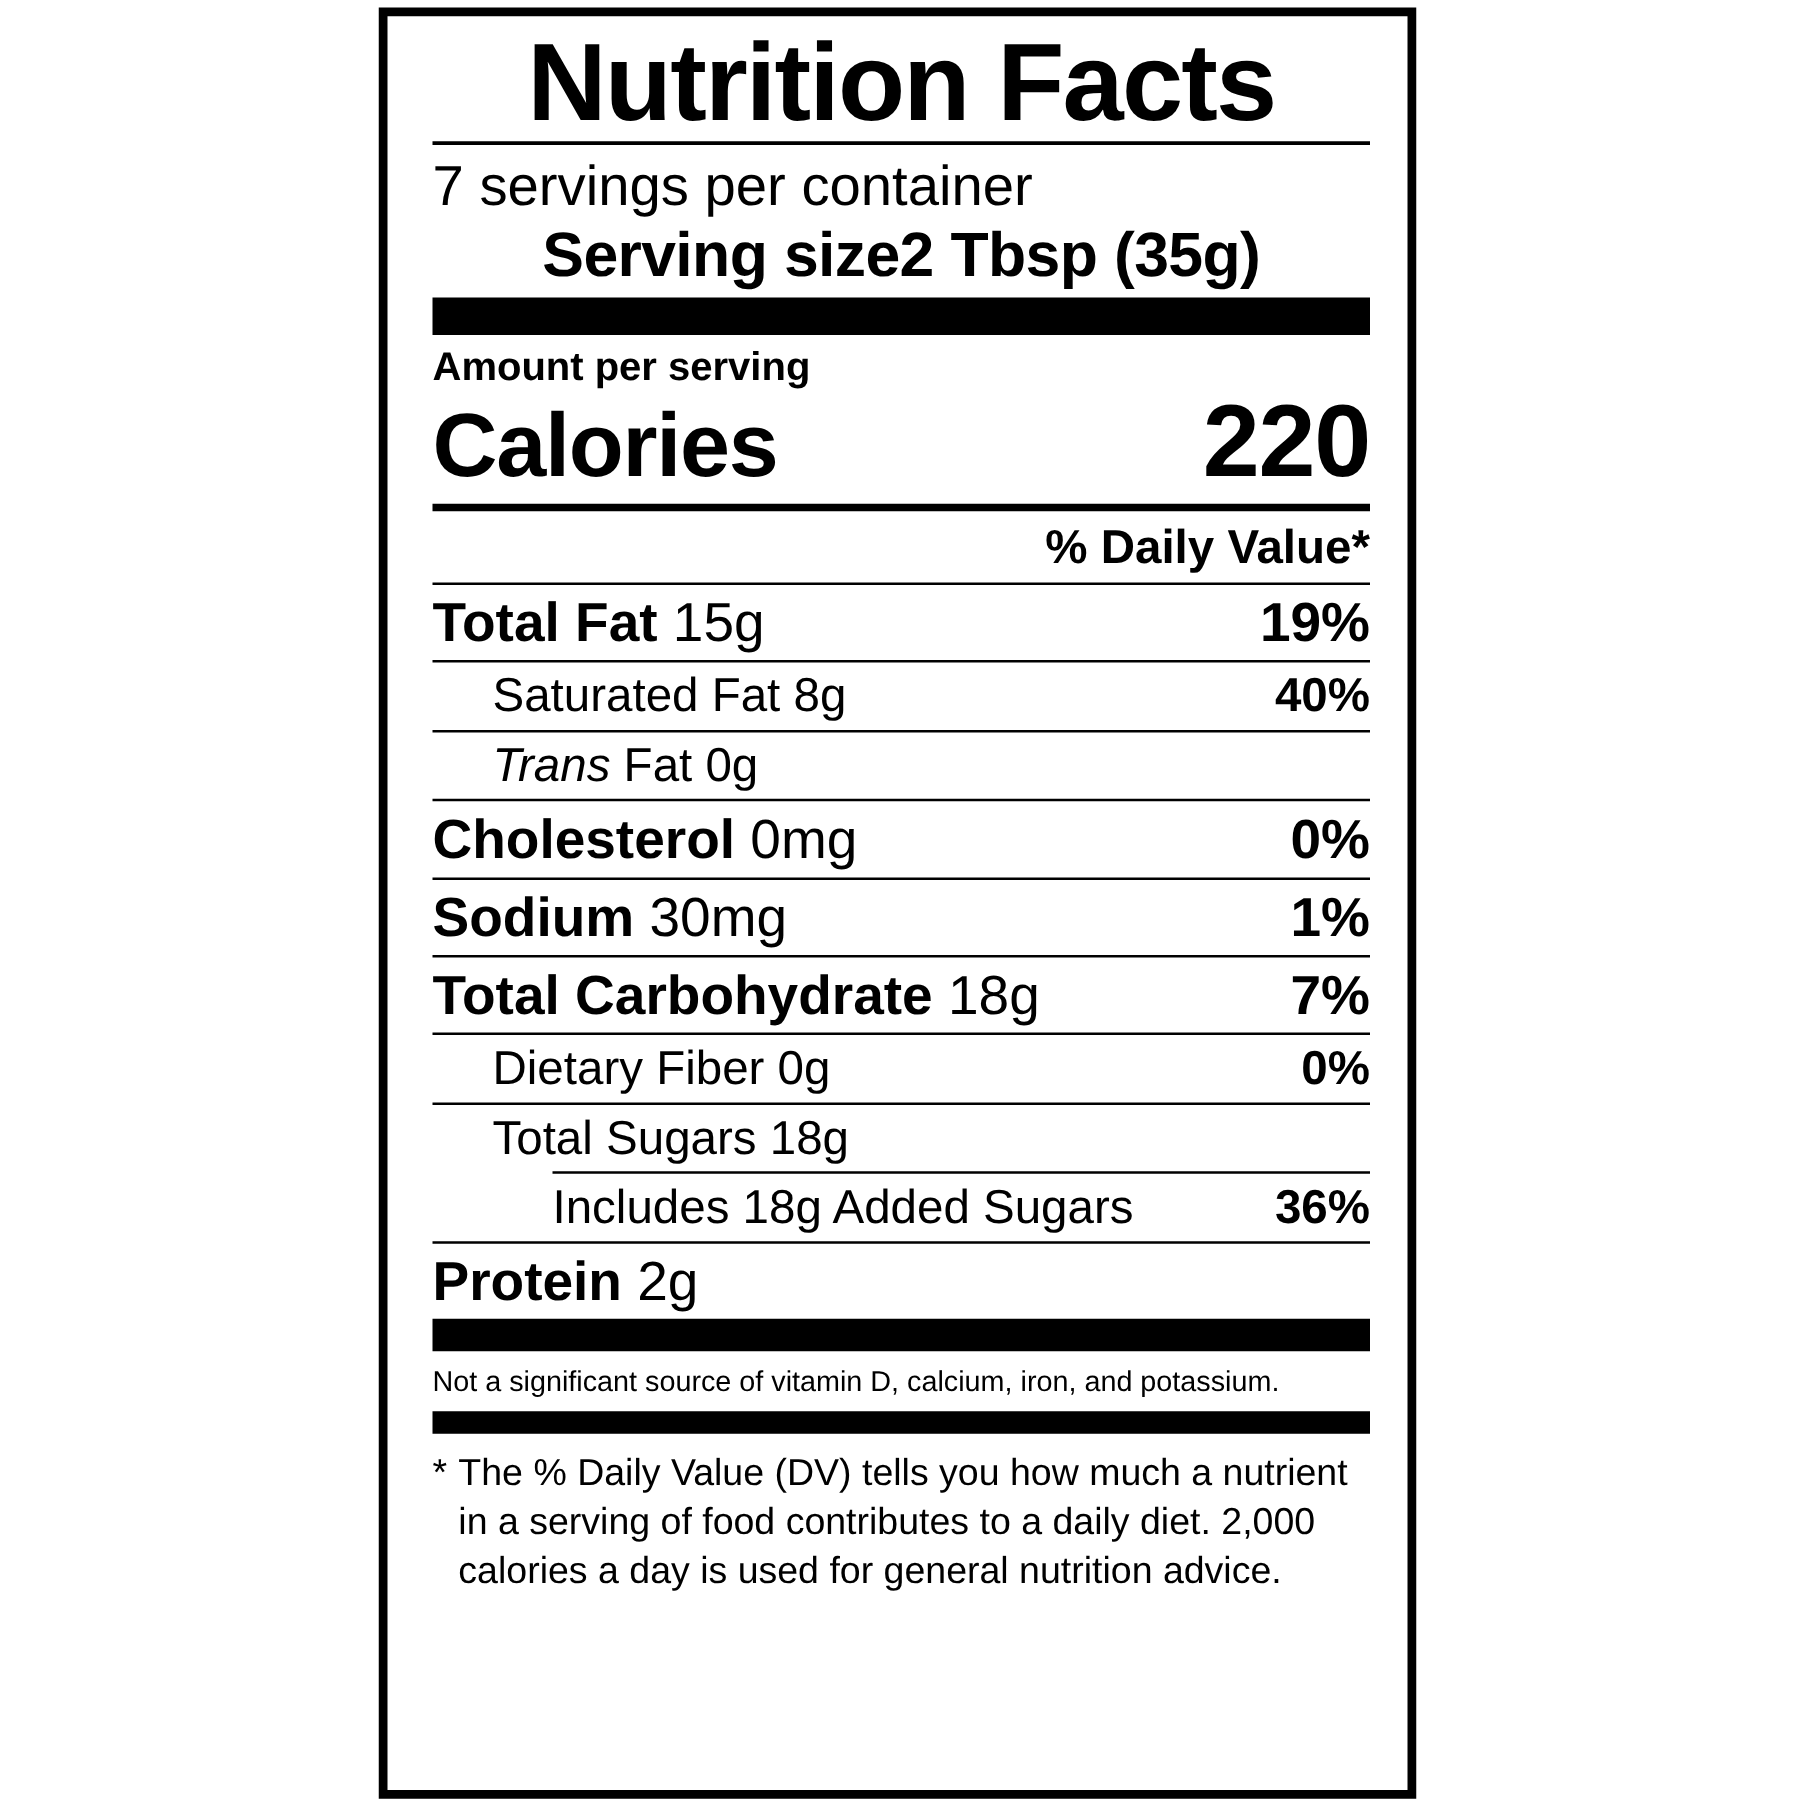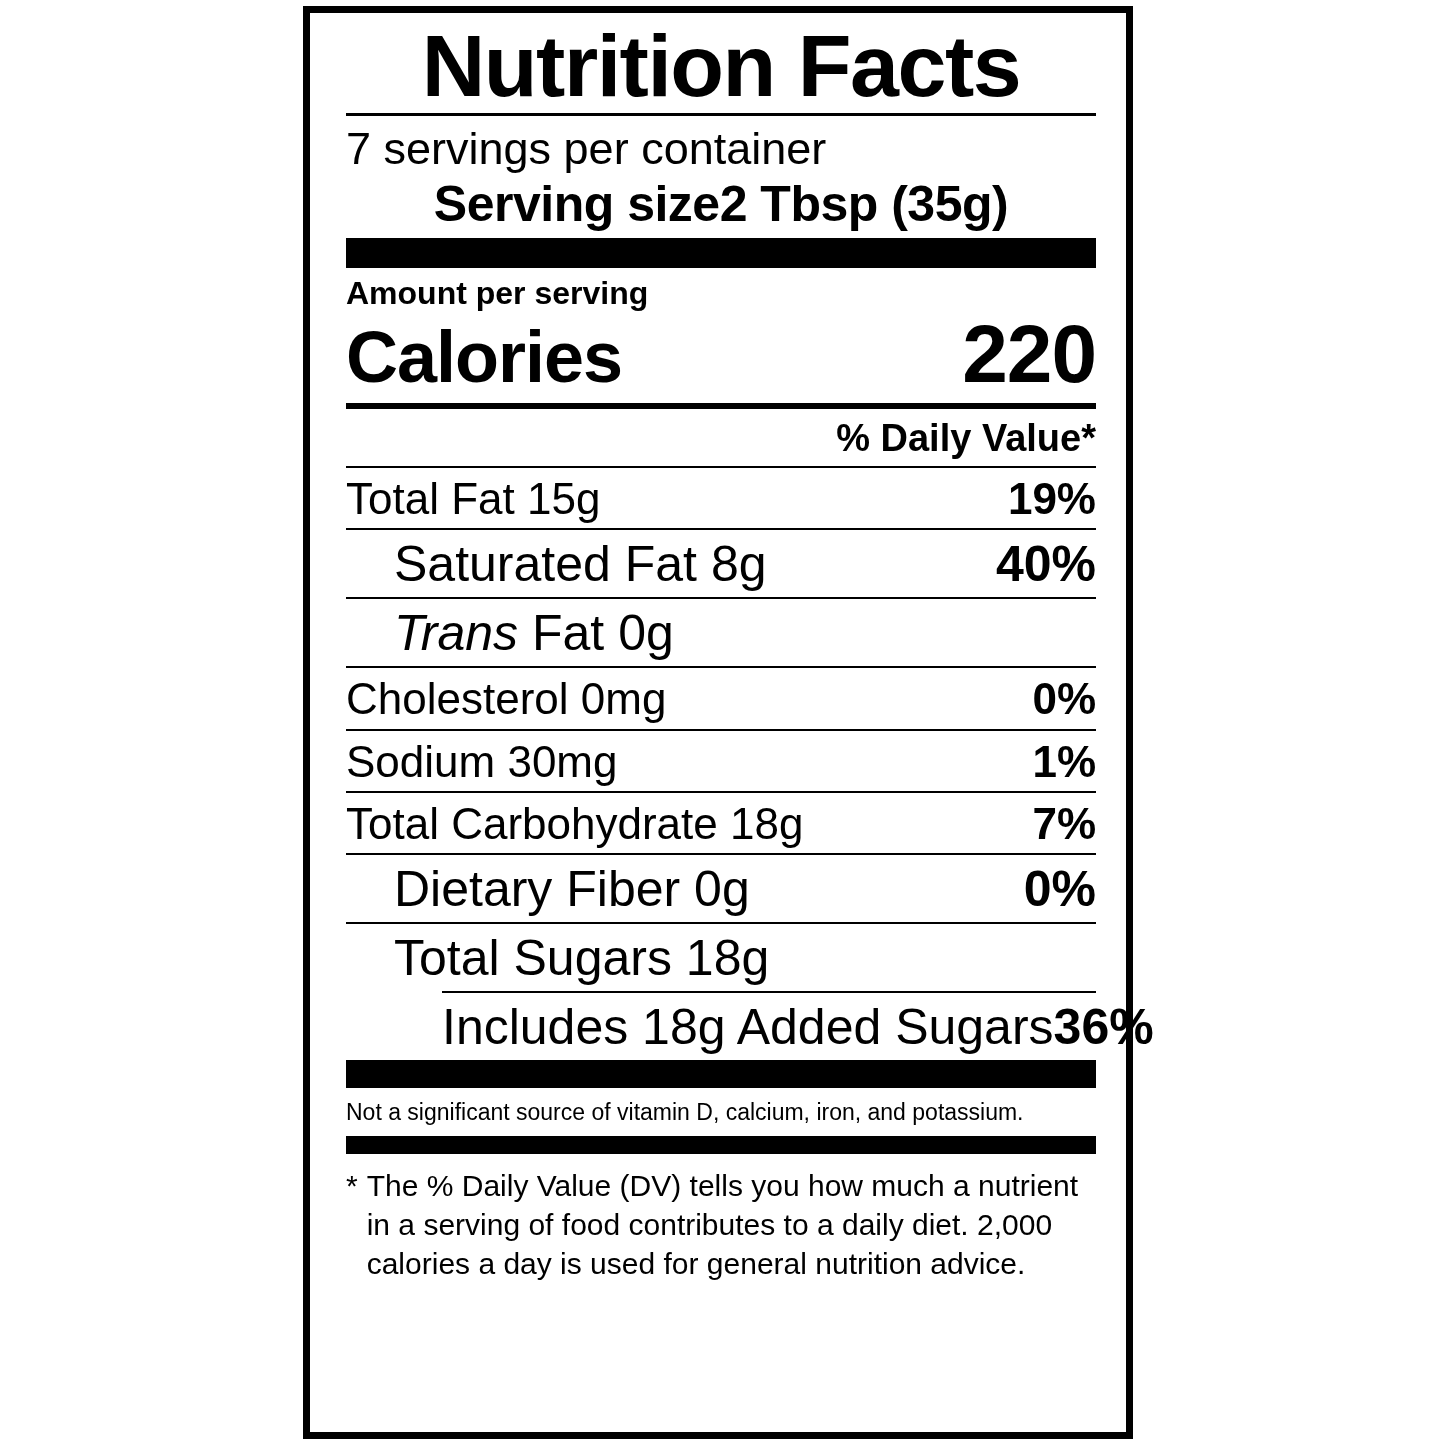--- a/index.html
+++ b/index.html
@@ -123,27 +123,27 @@
     font-weight: bold;
     font-size: 38px;
     padding: 8px 0 6px 0;
   }
 
   
   .nrow {
     display: flex;
     justify-content: space-between;
     align-items: baseline;
-    font-size: 50px;
+    font-size: 38px;
     line-height: 1.12;
     padding: 6px 0 5px 0;
   }
   .nrow .label { white-space: nowrap; }
   .nrow .pct { font-weight: bold; white-space: nowrap; }
-  .b { font-weight: normal; }
+  .b { font-weight: bold; }
   .it { font-style: italic; }
   .indent1 { padding-left: 48px; }
   .indent2 { padding-left: 96px; }
 
   .major { font-size: 44px; }
 
   
   .note {
     font-size: 23px;
     line-height: 1.22;
@@ -266,20 +266,27 @@
       <div class="rule-hair" style="margin-left:96px"></div>
 
       <div class="nrow indent2">
         <span class="label">
           <span>Includes 18g Added Sugars</span>
         </span>
         <span class="pct">36%</span>
       </div>
       <div class="rule-hair"></div>
 
+      <div class="nrow major">
+        <span class="label">
+          <span class="b">Protein</span>
+          <span>2g</span>
+        </span>
+        <span class="pct"></span>
+      </div>
 
       <div class="rule-black-band"></div>
 
       <div class="note">Not a significant source of vitamin D, calcium, iron, and potassium.</div>
 
       <div class="rule-black-band" style="height:18px"></div>
 
       <div class="footnote">
         <span class="star">*</span>
         <span class="ftext">The % Daily Value (DV) tells you how much a nutrient in a serving of food contributes to a daily diet. 2,000 calories a day is used for general nutrition advice.</span>

